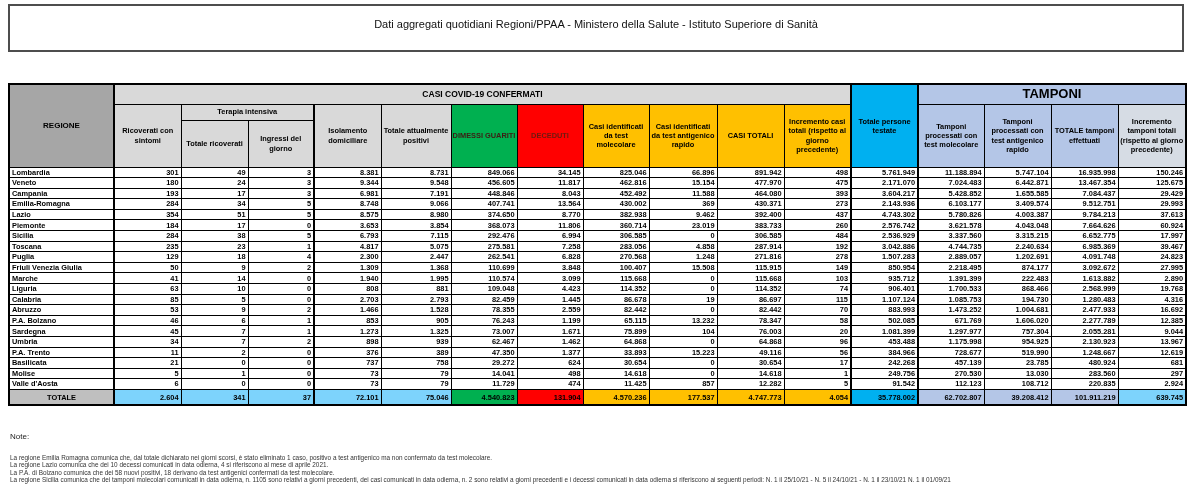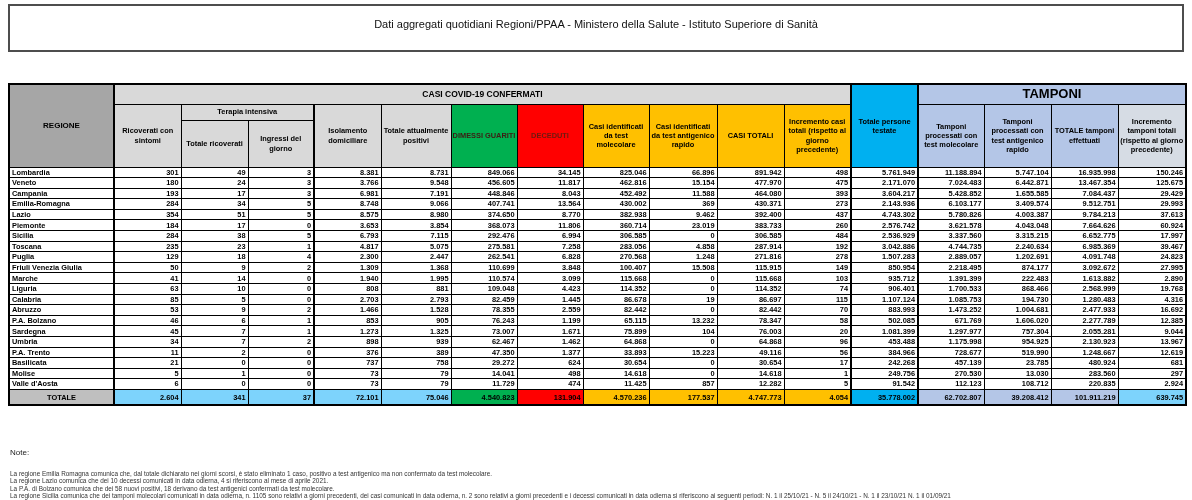--- a/index.html
+++ b/index.html
@@ -41,21 +41,21 @@
 
   tr.total-row td { height:16px; }
   td.total-label { text-align:center; background:#BFBFBF; border-right:2px solid #000; }
   .t-gray  { background:#7dd3fc; }
   .t-green { background:#00B050; }
   .t-red   { background:#FF0000; }
   .t-gold  { background:#FFC000; }
   .t-cyan  { background:#00B0F0; }
   .t-blue  { background:#B4C6E7; }
 
-  .notes { position:absolute; left:10px; top:448px; }
+  .notes { position:absolute; left:10px; top:432px; }
   .notes-heading { font-size:8px; color:#222; }
   .notes-lines { margin-top:13px; }
   .note-line { font-size:6.4px; line-height:7.3px; white-space:nowrap; color:#333; }
 </style>
 </head>
 <body>
 
 <div class="title-box">
   <div class="title-line l2">Dati aggregati quotidiani Regioni/PPAA - Ministero della Salute - Istituto Superiore di Sanità</div>
 </div>
@@ -126,21 +126,21 @@
         <td class="num-cell">11.188.894</td>
         <td class="num-cell">5.747.104</td>
         <td class="num-cell">16.935.998</td>
         <td class="num-cell">150.246</td>
       </tr>
       <tr>
         <td class="region-cell">Veneto</td>
         <td class="num-cell">180</td>
         <td class="num-cell">24</td>
         <td class="num-cell">3</td>
-        <td class="num-cell thick-l">3.766</td>
+        <td class="num-cell thick-l">9.344</td>
         <td class="num-cell">9.548</td>
         <td class="num-cell">456.605</td>
         <td class="num-cell">11.817</td>
         <td class="num-cell">462.816</td>
         <td class="num-cell">15.154</td>
         <td class="num-cell">477.970</td>
         <td class="num-cell">475</td>
         <td class="num-cell thick-l thick-r">2.171.070</td>
         <td class="num-cell">7.024.483</td>
         <td class="num-cell">6.442.871</td>

